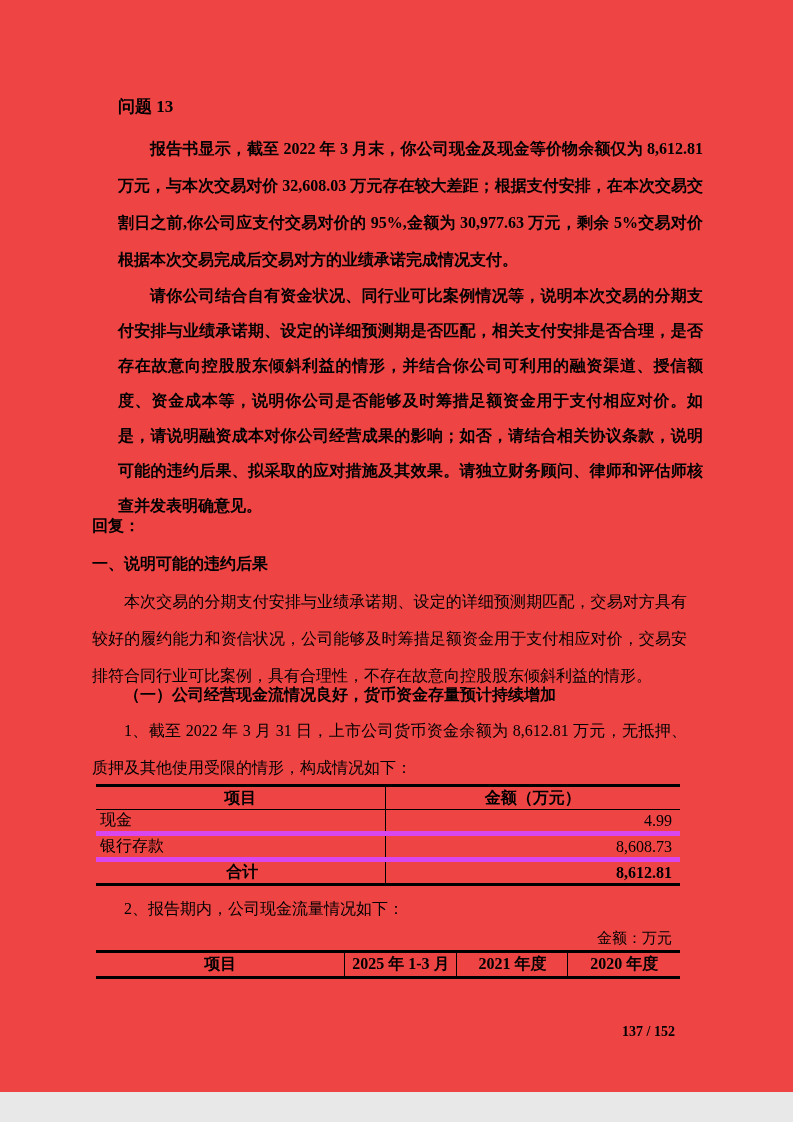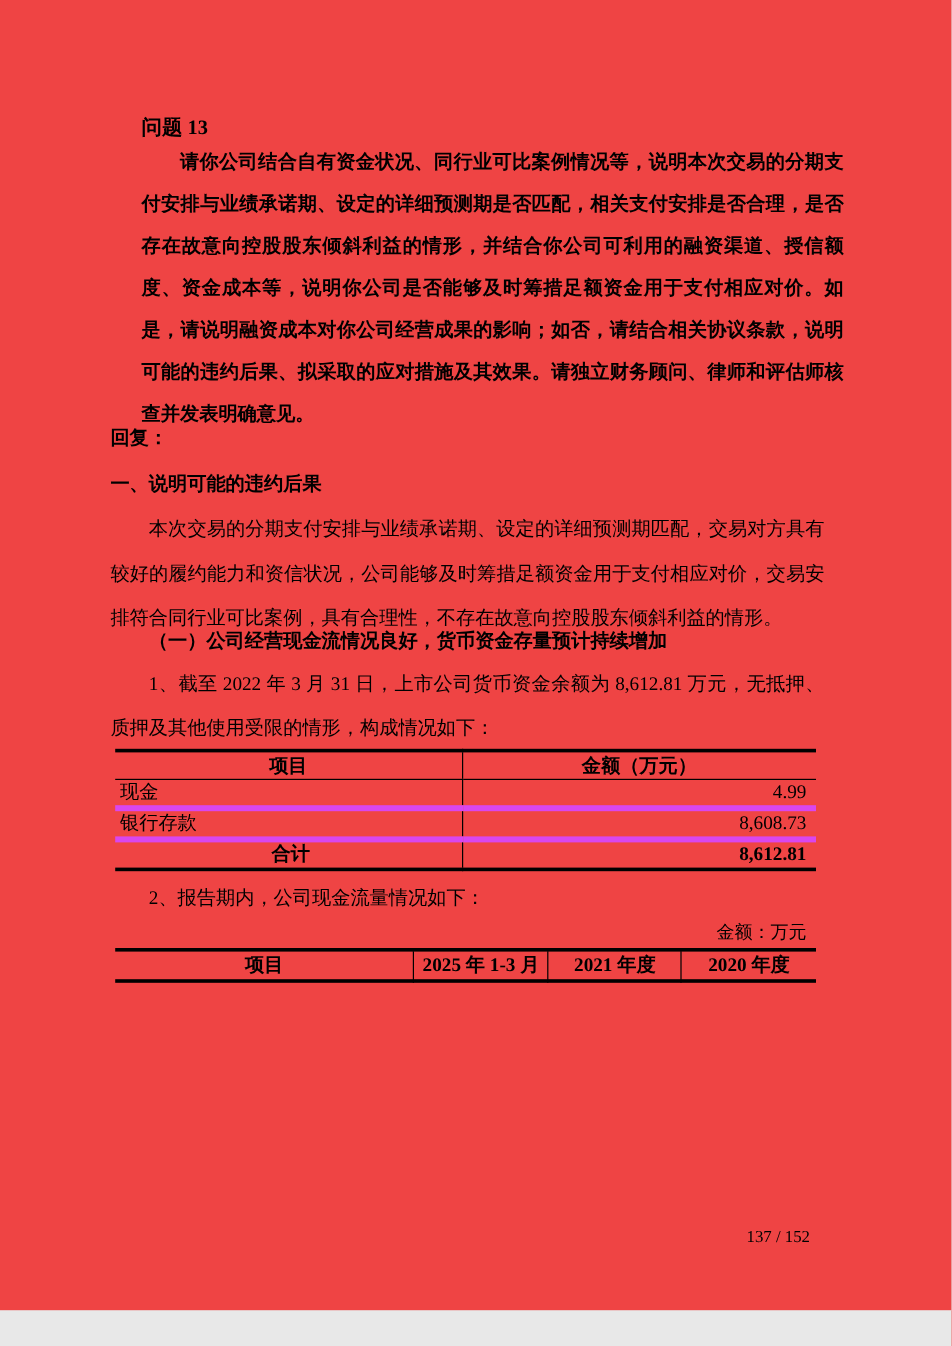--- a/index.html
+++ b/index.html
@@ -51,30 +51,31 @@
   .unit-note { margin-top:8px; margin-left:4px; width:584px;
                text-align:right; padding-right:8px;
                font-size:15px; line-height:20px; }
 
   .t2 { margin-top:2px; }
   .t2 th { height:26px; }
   .t2 col.c1 { width:42.6%; } .t2 col.c2 { width:19.2%; }
   .t2 col.c3 { width:19%; }   .t2 col.c4 { width:19.2%; }
 
   .page-footer { position:absolute; top:1024px; right:118px;
-                 font-weight:400; font-size:14px; line-height:16px; }
+                 font-weight:700; font-size:14px; line-height:16px; }
 </style>
 </head>
 <body>
 
 <div class="page">
   <div class="content">
 
     <div class="q-block">
       <div class="q-title">问题 13</div>
+      <p class="q-para p1">报告书显示，截至 2022 年 3 月末，你公司现金及现金等价物余额仅为 8,612.81 万元，与本次交易对价 32,608.03 万元存在较大差距；根据支付安排，在本次交易交割日之前,你公司应支付交易对价的 95%,金额为 30,977.63 万元，剩余 5%交易对价根据本次交易完成后交易对方的业绩承诺完成情况支付。</p>
       <p class="q-para p2">请你公司结合自有资金状况、同行业可比案例情况等，说明本次交易的分期支付安排与业绩承诺期、设定的详细预测期是否匹配，相关支付安排是否合理，是否存在故意向控股股东倾斜利益的情形，并结合你公司可利用的融资渠道、授信额度、资金成本等，说明你公司是否能够及时筹措足额资金用于支付相应对价。如是，请说明融资成本对你公司经营成果的影响；如否，请结合相关协议条款，说明可能的违约后果、拟采取的应对措施及其效果。请独立财务顾问、律师和评估师核查并发表明确意见。</p>
     </div>
 
     <div class="reply-label">回复：</div>
 
     <div class="sec-heading">一、说明可能的违约后果</div>
 
     <p class="answer-para">本次交易的分期支付安排与业绩承诺期、设定的详细预测期匹配，交易对方具有较好的履约能力和资信状况，公司能够及时筹措足额资金用于支付相应对价，交易安排符合同行业可比案例，具有合理性，不存在故意向控股股东倾斜利益的情形。</p>
 
     <div class="sub-heading">（一）公司经营现金流情况良好，货币资金存量预计持续增加</div>

